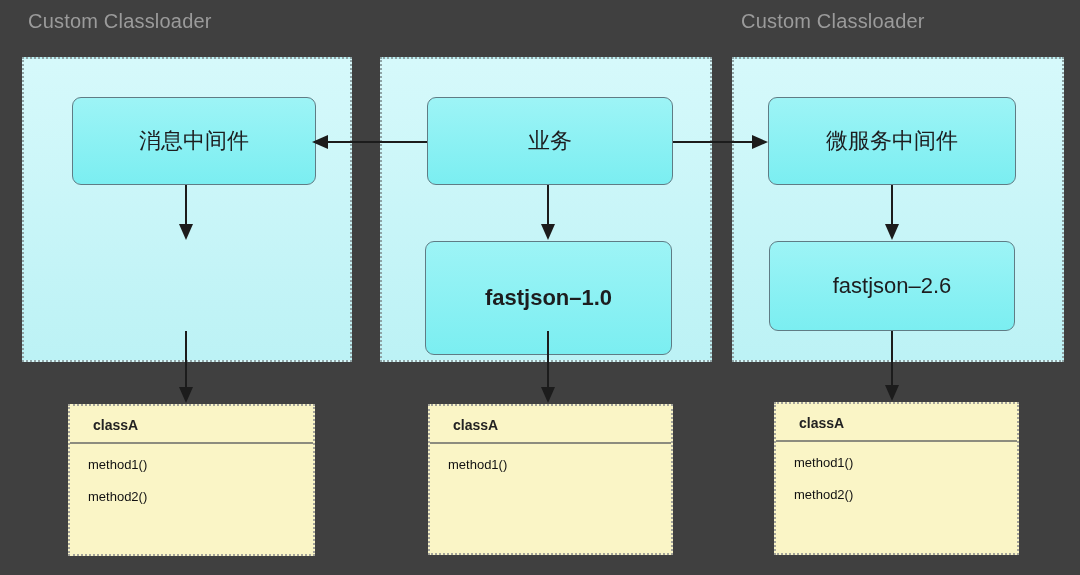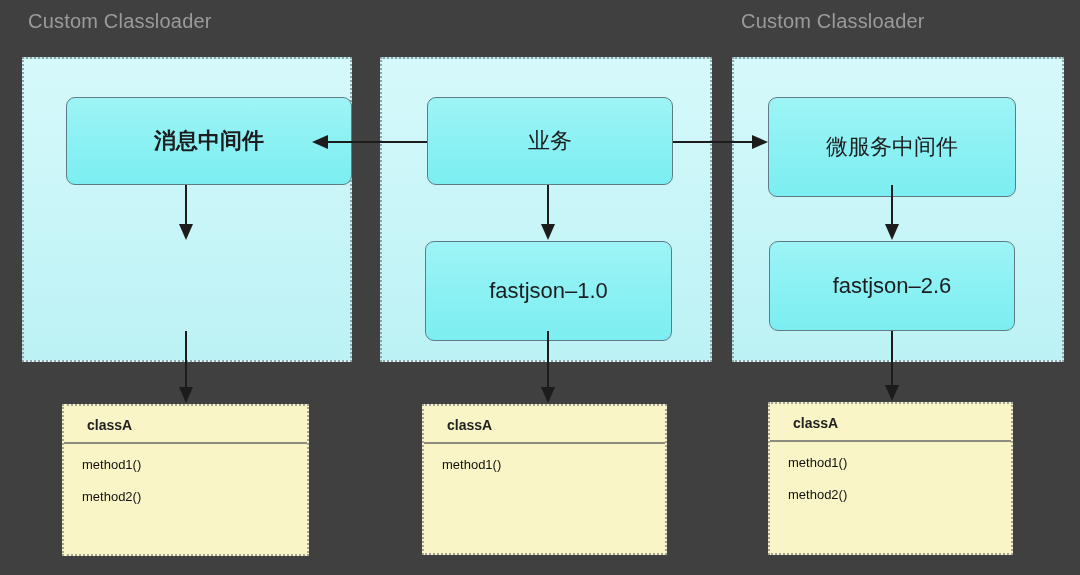--- a/index.html
+++ b/index.html
@@ -49,20 +49,21 @@
     align-items: center;
     justify-content: center;
     font-size: 22px;
     color: var(--node-text);
     white-space: nowrap;
   }
   .class-box {
     position: absolute;
     border: 2px dotted var(--class-border);
     background: var(--class-fill);
+    margin-left: 6px;
   }
   .class-name {
     font-size: 14px;
     font-weight: bold;
     color: #222222;
     padding: 11px 0 9px 23px;
   }
   .class-separator {
     height: 0;
     border-top: 2px solid var(--class-separator);
@@ -89,31 +90,31 @@
 
 <div class="canvas">
 
   <div class="loader-title" style="left:28px; top:10px;">Custom Classloader</div>
   <div class="loader-title" style="left:741px; top:10px;">Custom Classloader</div>
 
   <div class="container" style="left:22px;  width:330px;"></div>
   <div class="container" style="left:380px; width:332px;"></div>
   <div class="container" style="left:732px; width:332px;"></div>
 
-  <div class="node" style="left:66px;  top:97px; width:286px; height:88px;font-weight:bold;">
+  <div class="node" style="left:72px;  top:97px; width:244px; height:88px;">
     <span>消息中间件</span>
   </div>
   <div class="node" style="left:427px; top:97px; width:246px; height:88px;">
     <span>业务</span>
   </div>
-  <div class="node" style="left:768px; top:97px; width:248px; height:100px;">
+  <div class="node" style="left:768px; top:97px; width:248px; height:88px;">
     <span>微服务中间件</span>
   </div>
 
-  <div class="node" style="left:425px; top:241px; width:247px; height:100px;">
+  <div class="node" style="left:425px; top:241px; width:247px; height:114px;font-weight:bold;">
     <span>fastjson–1.0</span>
   </div>
   <div class="node" style="left:769px; top:241px; width:246px; height:90px;">
     <span>fastjson–2.6</span>
   </div>
 
   <div class="class-box" style="left:62px; top:404px; width:247px; height:152px;">
     <div class="class-name">classA</div>
     <div class="class-separator"></div>
     <div class="method-list">

